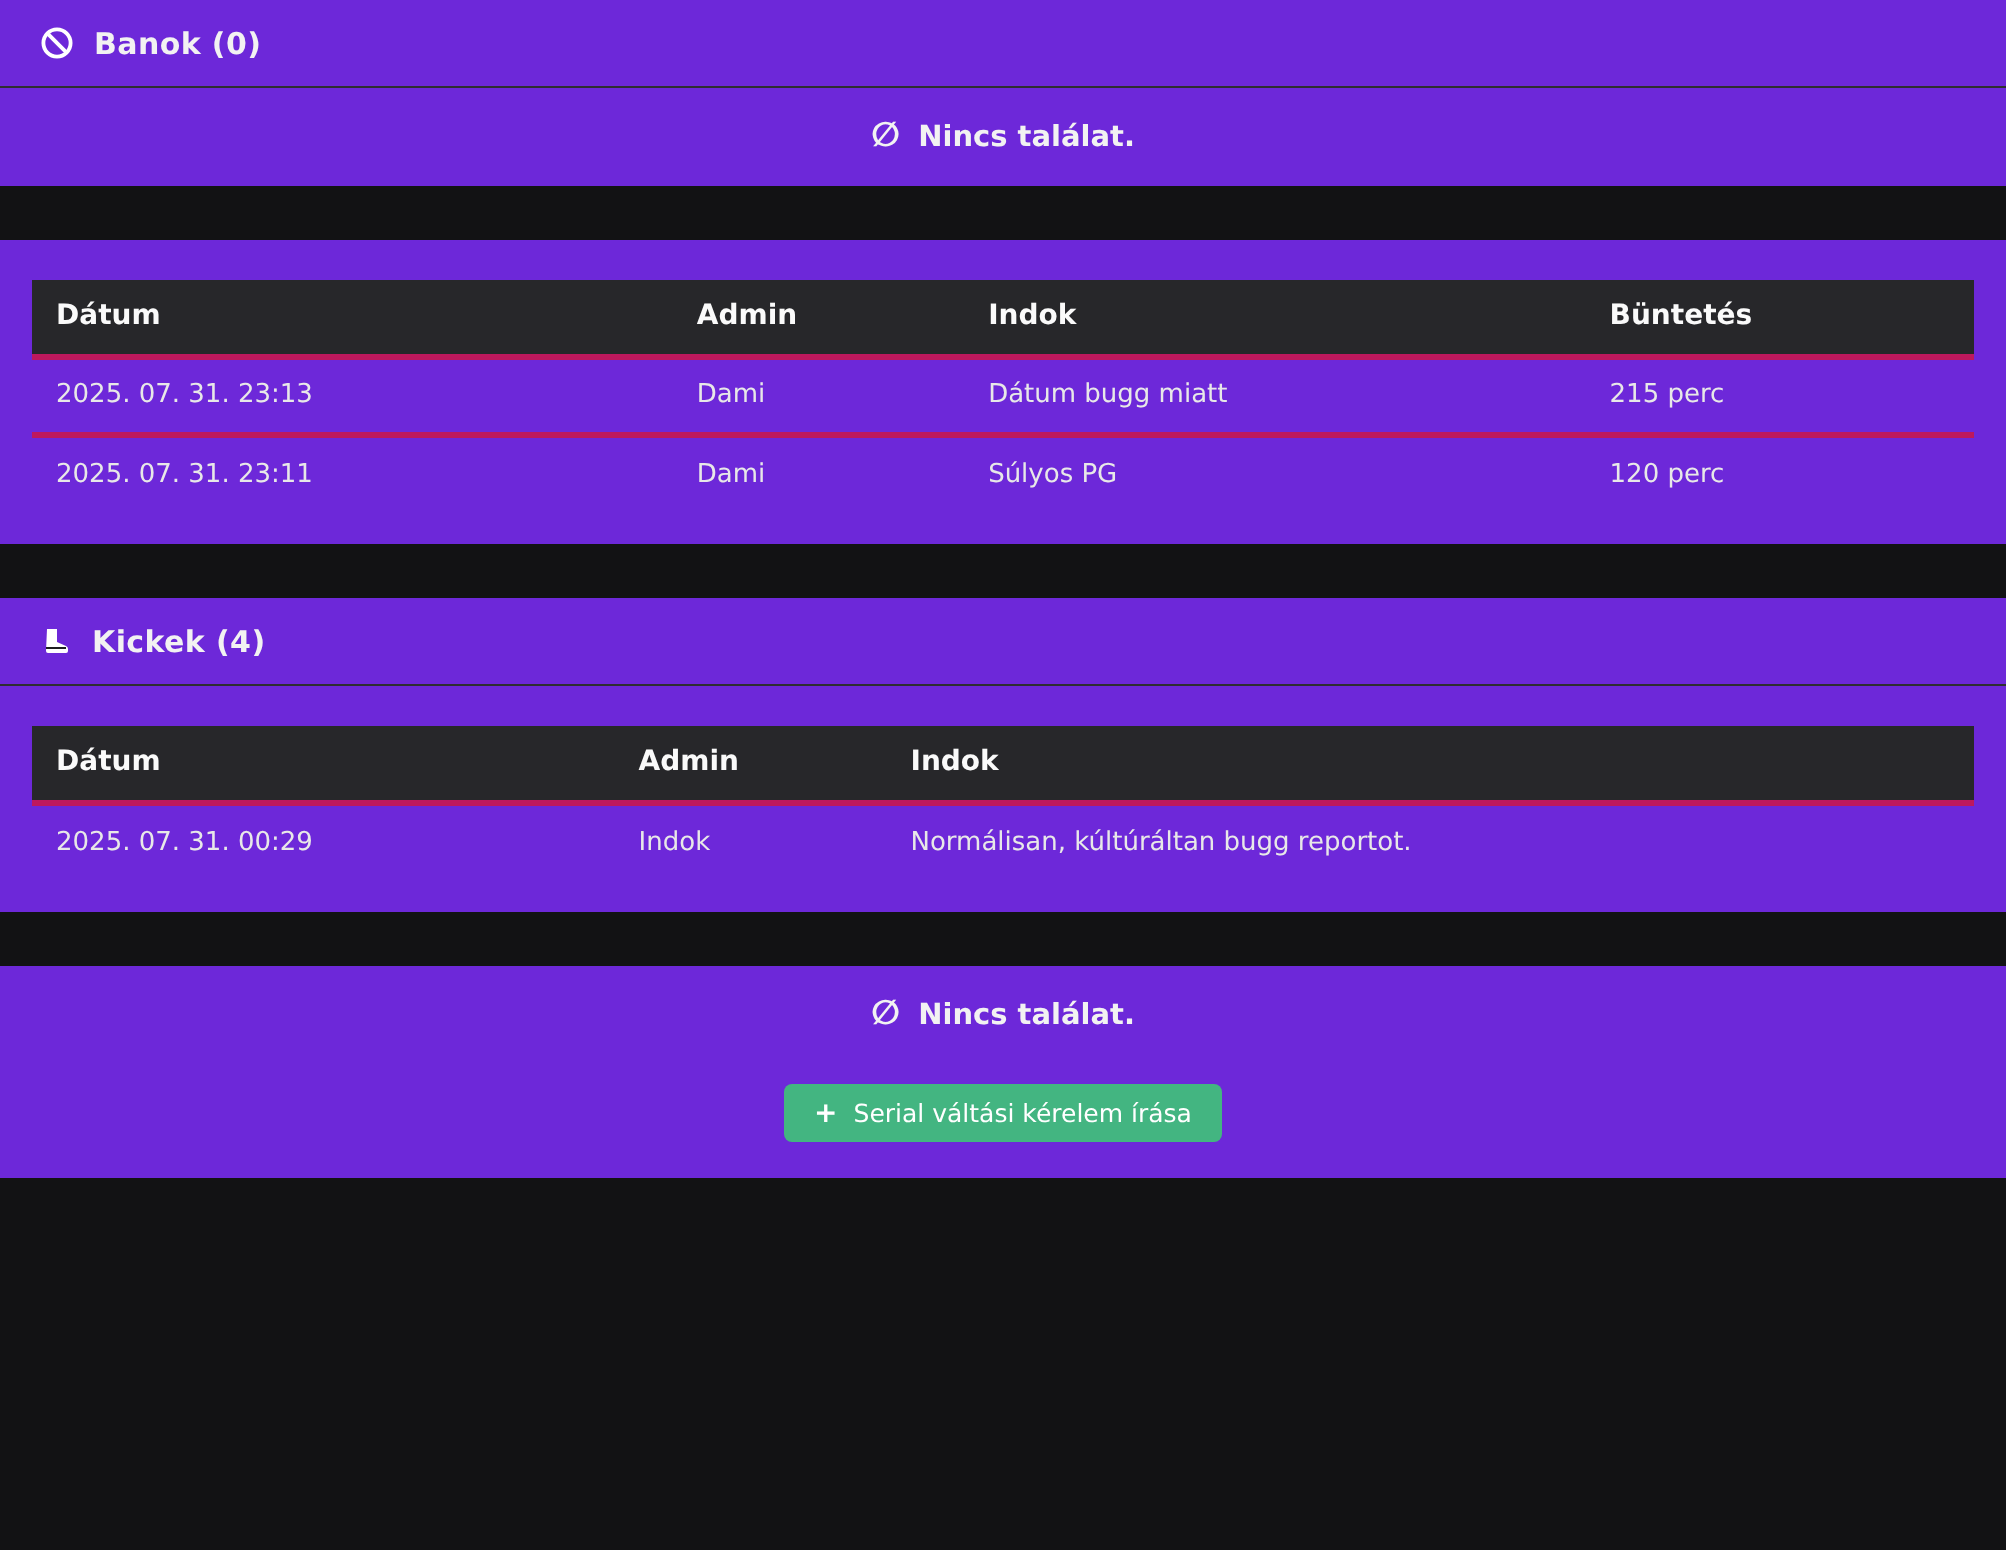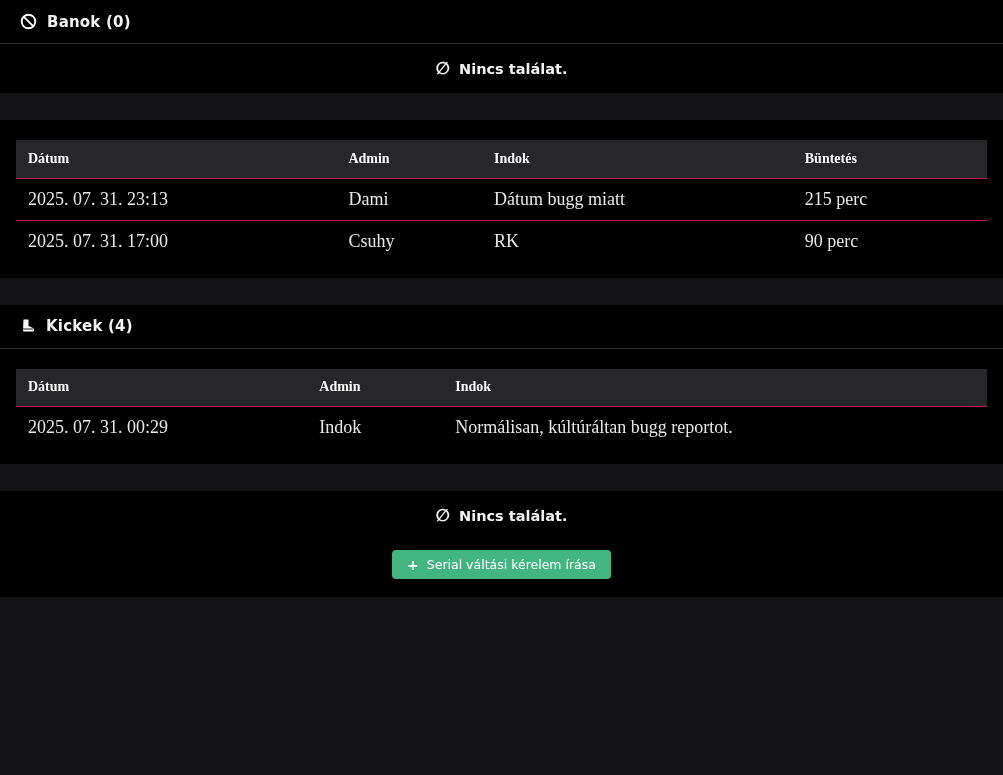--- a/index.html
+++ b/index.html
@@ -6,21 +6,21 @@
   html, body {
     width: 1003px;
     min-height: 775px;
     background: #121214;
     font-family: "DejaVu Sans", "Liberation Sans", sans-serif;
     color: #f2f2f2;
   }
   .page { width: 1003px; min-height: 775px; padding-bottom: 15px; }
 
   .card {
-    background: #000000;
+    background: #6d28d9;
     margin-bottom: 27px;
   }
   .card-header {
     display: flex;
     align-items: center;
     gap: 10px;
     height: 44px;
     padding: 0 20px;
     border-bottom: 1px solid #2e2e31;
   }
@@ -40,37 +40,36 @@
     font-weight: bold;
     font-size: 14.5px;
   }
   .empty-glyph { font-size: 17px; font-weight: bold; line-height: 1; }
 
   .table-wrap { padding: 20px 16px 16px 16px; }
   table {
     width: 100%;
     border-collapse: collapse;
     table-layout: fixed;
-    font-family: Liberation Serif, serif;
   }
   thead th {
     background: #27272a;
     text-align: left;
     font-size: 14px;
     font-weight: bold;
     padding: 10px 12px;
     height: 38px;
     color: #fafafa;
   }
   tbody td {
     padding: 10px 12px;
     height: 39px;
-    font-size: 18px;
+    font-size: 13px;
     color: #e8e8e8;
-    border-top: 1px solid #be185d;
+    border-top: 3px solid #be185d;
     overflow: hidden;
     white-space: nowrap;
     text-overflow: ellipsis;
   }
 
   .button-row { display: flex; justify-content: center; padding: 10px 0 18px 0; }
   .btn-green {
     display: inline-flex;
     align-items: center;
     gap: 8px;
@@ -126,24 +125,24 @@
           </tr>
         </thead>
         <tbody>
           <tr>
             <td>2025. 07. 31. 23:13</td>
             <td>Dami</td>
             <td>Dátum bugg miatt</td>
             <td>215 perc</td>
           </tr>
           <tr>
-            <td>2025. 07. 31. 17:00</td>
-            <td>Csuhy</td>
-            <td>RK</td>
-            <td>90 perc</td>
+            <td>2025. 07. 31. 23:11</td>
+            <td>Dami</td>
+            <td>Súlyos PG</td>
+            <td>120 perc</td>
           </tr>
         </tbody>
       </table>
     </div>
   </section>
 
   <section class="card">
     <header class="card-header">
       <span class="icon">
         <svg width="16" height="16" viewBox="0 0 16 16">

